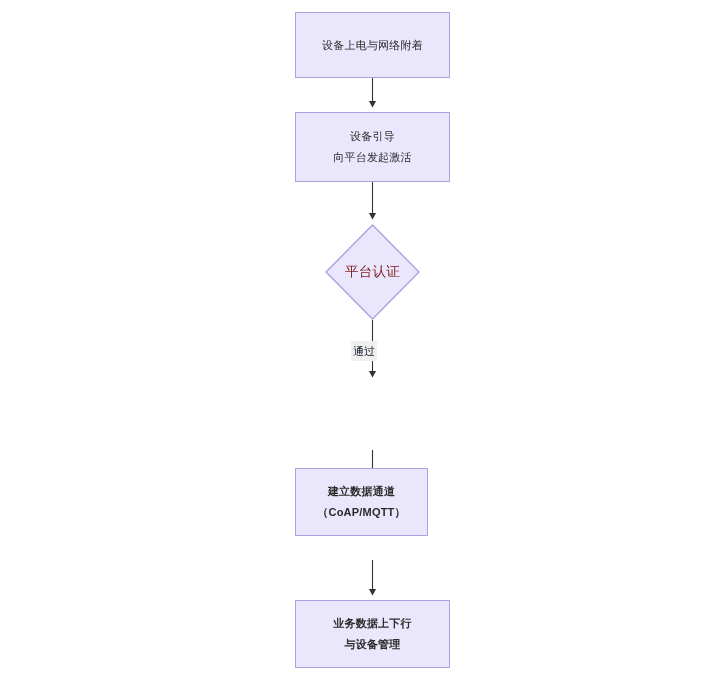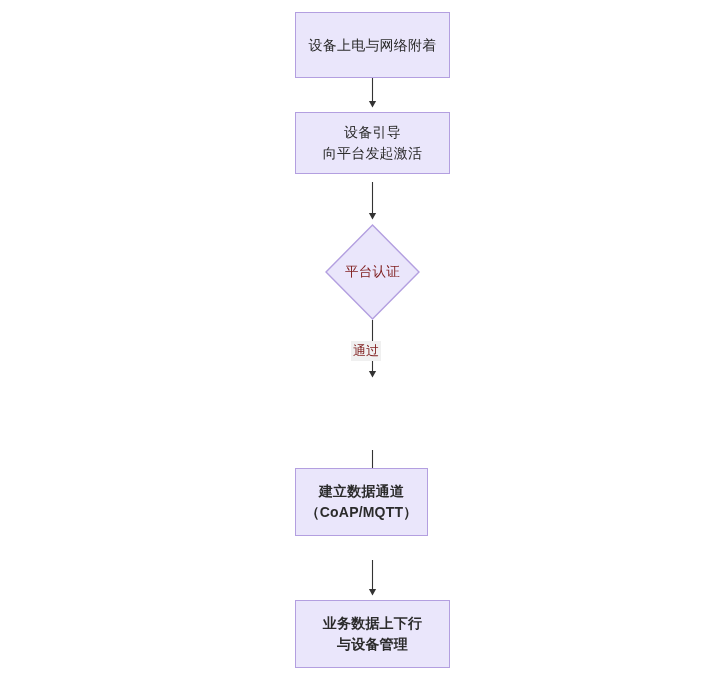--- a/index.html
+++ b/index.html
@@ -24,21 +24,21 @@
   .node-box {
     position: absolute;
     box-sizing: border-box;
     background: #eae6fb;
     border: 1.4px solid #b39fe0;
     display: flex;
     flex-direction: column;
     align-items: center;
     justify-content: center;
     color: #2b2b2b;
-    font-size: 14px;
+    font-size: 11px;
     line-height: 21px;
     letter-spacing: 0.2px;
     text-align: center;
     white-space: nowrap;
   }
   .node-diamond-wrap {
     position: absolute;
     display: flex;
     align-items: center;
     justify-content: center;
@@ -64,22 +64,22 @@
     position: absolute;
     left: 0;
     top: 0;
     width: 726px;
     height: 700px;
     pointer-events: none;
   }
   .edge-label {
     position: absolute;
     background: #f0f0f0;
-    color: #7f1d1d;
-    font-size: 13px;
+    color: #0f172a;
+    font-size: 11px;
     line-height: 18px;
     padding: 1px 2px;
     white-space: nowrap;
     text-align: center;
   }
   .line-1 { display: block; }
   .line-2 { display: block; }
 </style>
 </head>
 <body>
@@ -96,21 +96,21 @@
     <line x1="372.5" y1="182" x2="372.5" y2="218.5" stroke="#333333" stroke-width="1.1" marker-end="url(#arrowhead)"></line>
     <line x1="372.5" y1="320" x2="372.5" y2="376.5" stroke="#333333" stroke-width="1.1" marker-end="url(#arrowhead)"></line>
     <line x1="372.5" y1="450" x2="372.5" y2="486.5" stroke="#333333" stroke-width="1.1" marker-end="url(#arrowhead)"></line>
     <line x1="372.5" y1="560" x2="372.5" y2="594.5" stroke="#333333" stroke-width="1.1" marker-end="url(#arrowhead)"></line>
   </svg>
 
   <div class="node-box" style="left:295px; top:12px; width:155px; height:66px;">
     <span class="line-1">设备上电与网络附着</span>
   </div>
 
-  <div class="node-box" style="left:295px; top:112px; width:155px; height:62px;">
+  <div class="node-box" style="left:295px; top:112px; width:155px; height:70px;">
     <span class="line-1">设备引导</span>
     <span class="line-2">向平台发起激活</span>
   </div>
 
   <div class="node-diamond-wrap" style="left:325px; top:224px; width:95px; height:96px;">
     <svg class="node-diamond-shape" viewBox="0 0 95 96" preserveAspectRatio="none">
       <polygon points="47.5,1 94,48 47.5,95 1,48" fill="#eae6fb" stroke="#b39fe0" stroke-width="1.4"></polygon>
     </svg>
     <span class="node-diamond-label">平台认证</span>
   </div>

